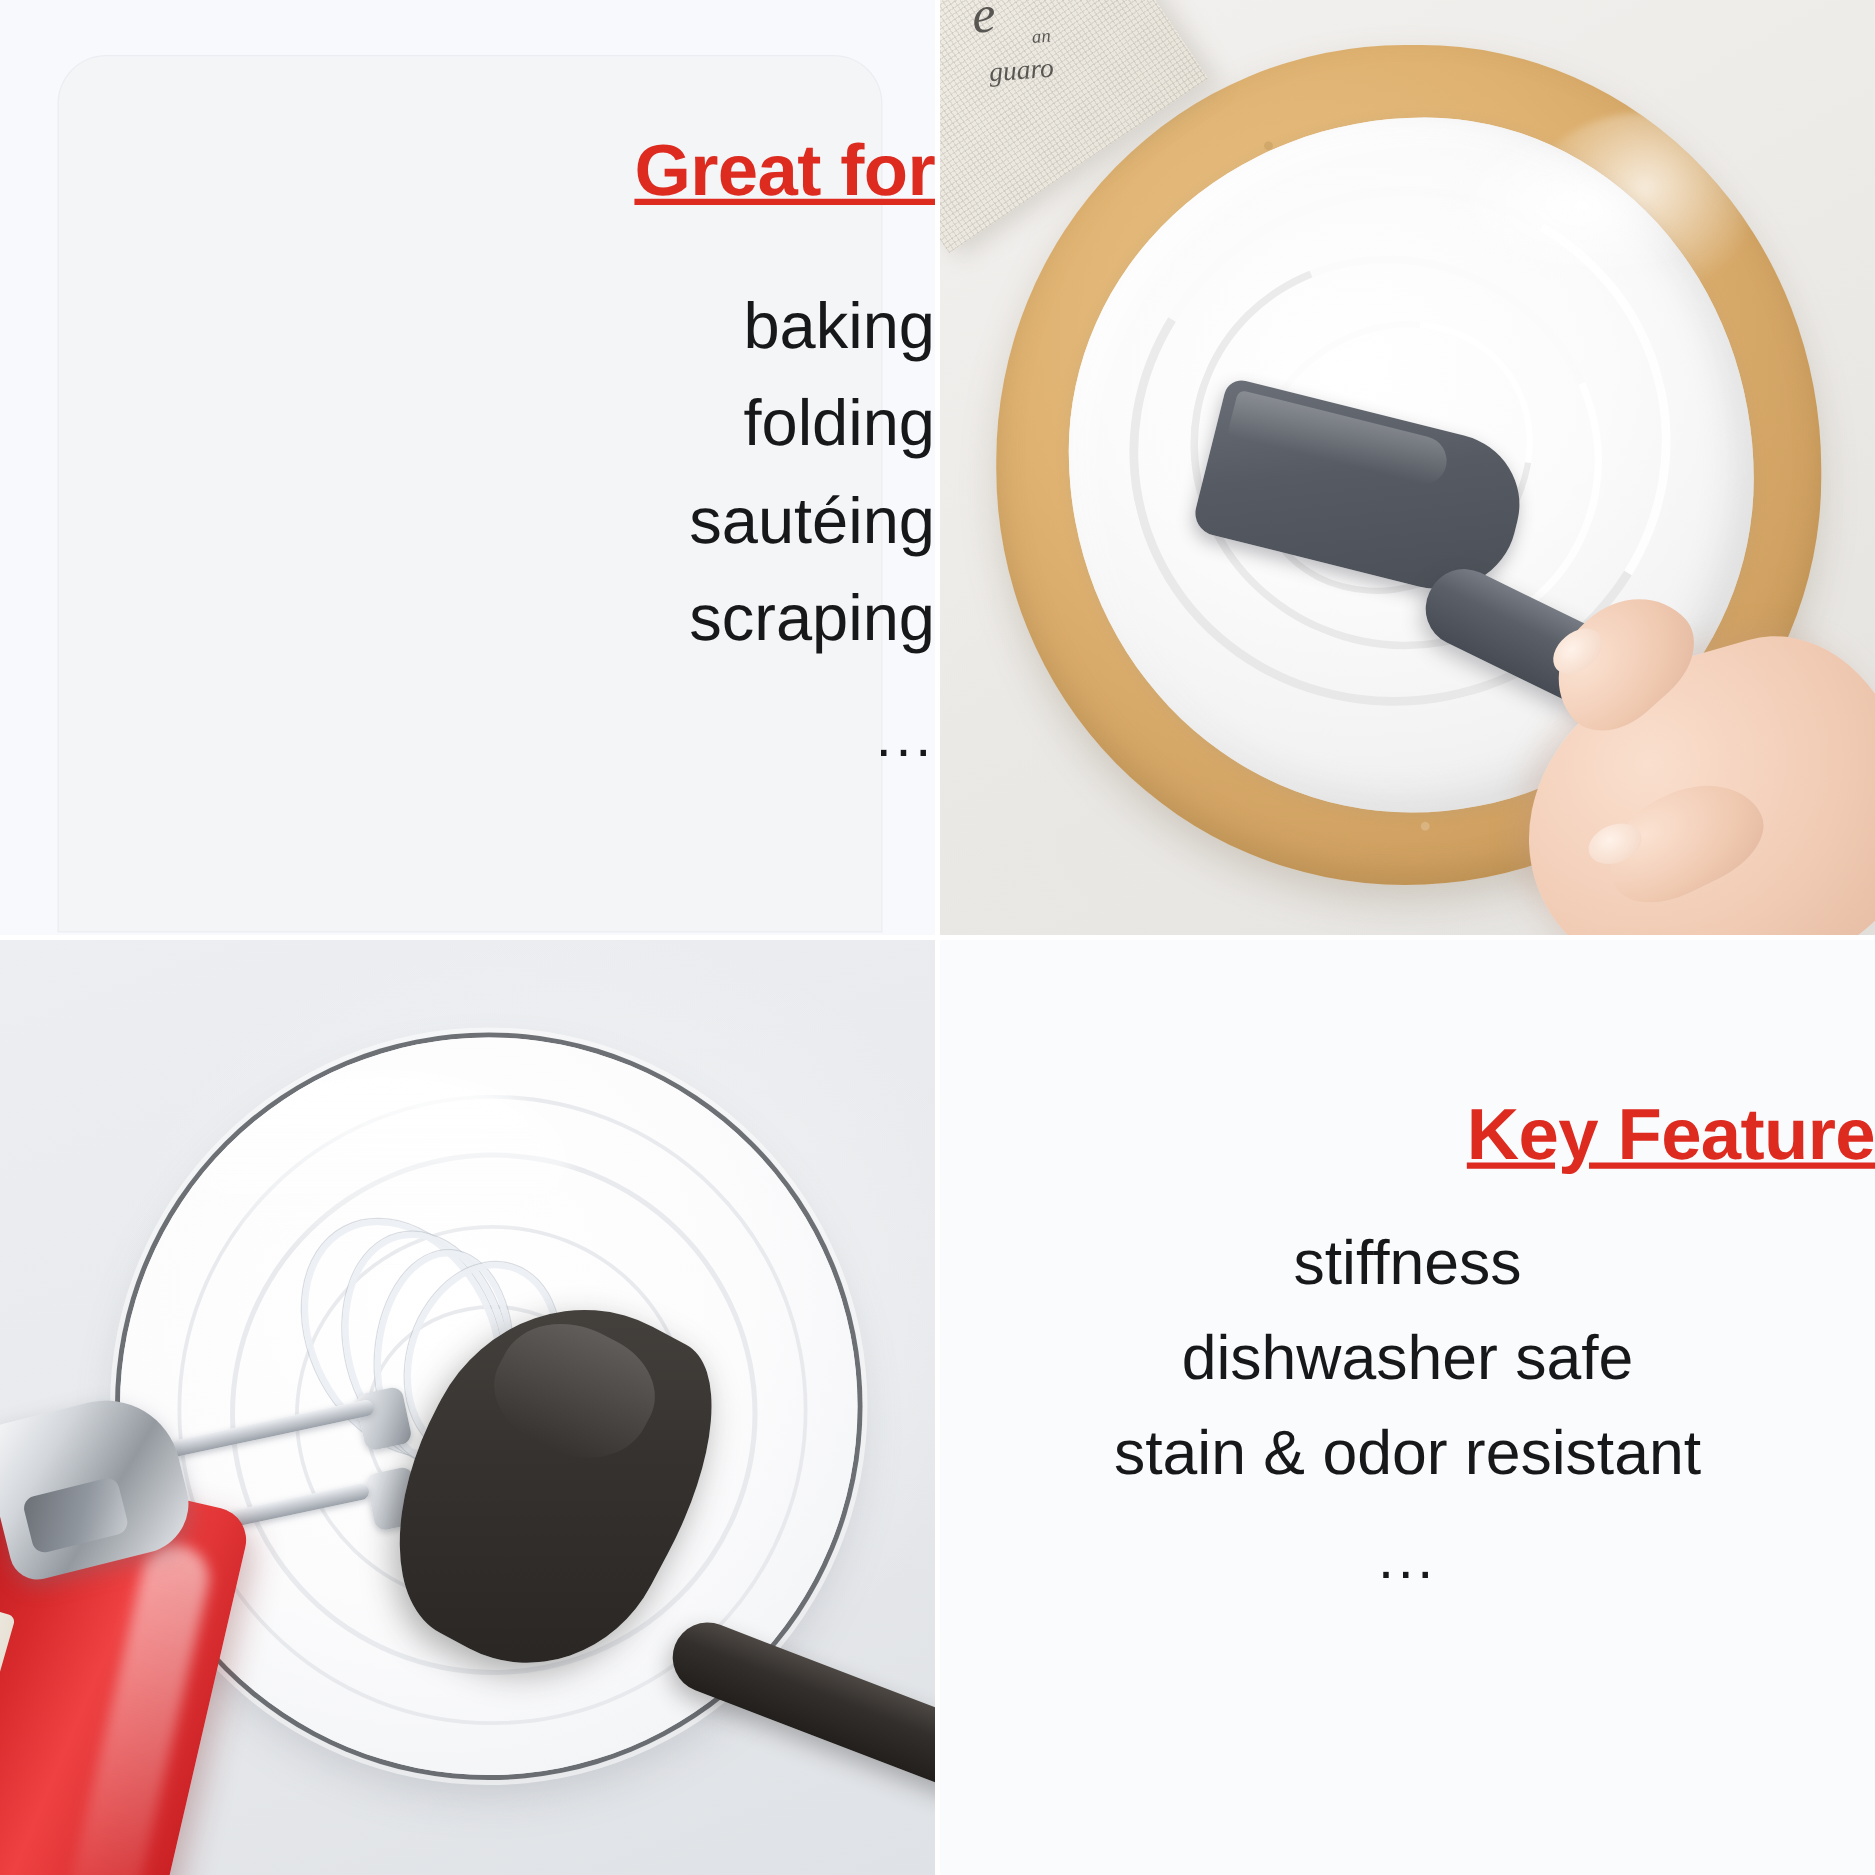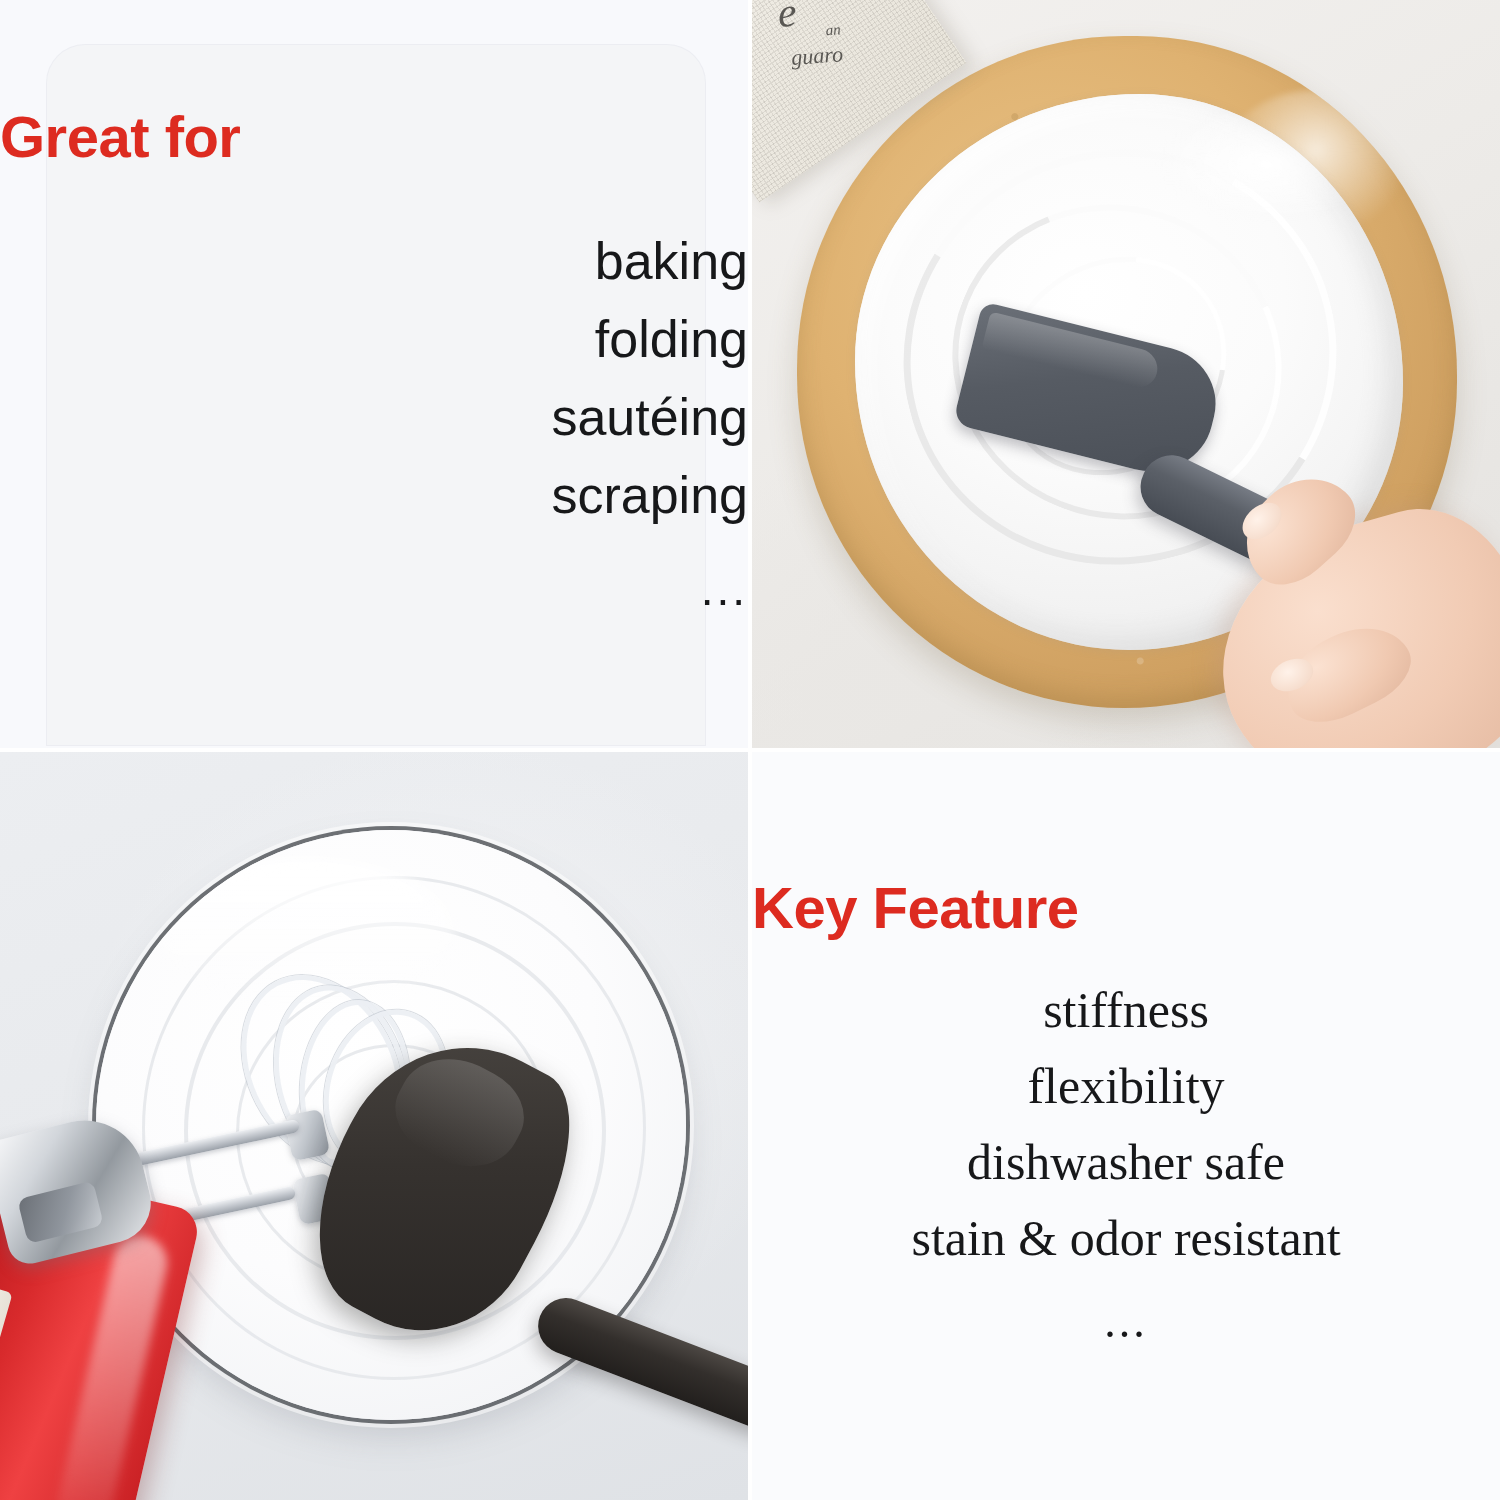--- a/index.html
+++ b/index.html
@@ -38,26 +38,27 @@
   }
   .card-tl {
     left: 47px; top: 45px;
     width: 658px; height: 700px;
     border-radius: 38px 38px 0 0;
   }
 
   .panel-heading {
     position: absolute;
     width: 100%;
-    text-align: left;
+    text-align: right;
     font-weight: bold;
     letter-spacing: -0.5px;
     line-height: 1;
     color: #dd2b20;
     white-space: nowrap;
+    text-decoration: underline;
   }
   .heading-tl { top: 108px; font-size: 58px; }
   .heading-br { top: 862px; font-size: 58px; margin-top: 17px; }
 
   .feature-list {
     position: absolute;
     width: 100%;
     margin: 0;
     padding: 0;
     list-style: none;
@@ -68,21 +69,20 @@
   .list-tl {
     top: 222px;
     font-size: 52px;
     line-height: 78px;
     text-align: right;
   }
   .list-br {
     top: 972px;
     font-size: 50px;
     line-height: 76px;
-    font-family: Liberation Serif, serif;
   }
   .feature-list li { white-space: nowrap; }
   .feature-list li.ellipsis {
     font-size: 46px;
     line-height: 92px;
     letter-spacing: 3px;
   }
   .list-tl li.ellipsis { line-height: 110px; }
 
   
@@ -457,20 +457,19 @@
 
     </div>
   </div>
 
   <div class="quad quad-br">
 
     <div class="panel-heading heading-br" style="top:110px;">Key Feature</div>
 
     <ul class="feature-list list-br" style="top:220px;">
       <li>stiffness</li>
-      <li>flexibility</li>
       <li>dishwasher safe</li>
       <li>stain &amp; odor resistant</li>
       <li class="ellipsis">...</li>
     </ul>
   </div>
 
 </div>
 
 </body></html>

